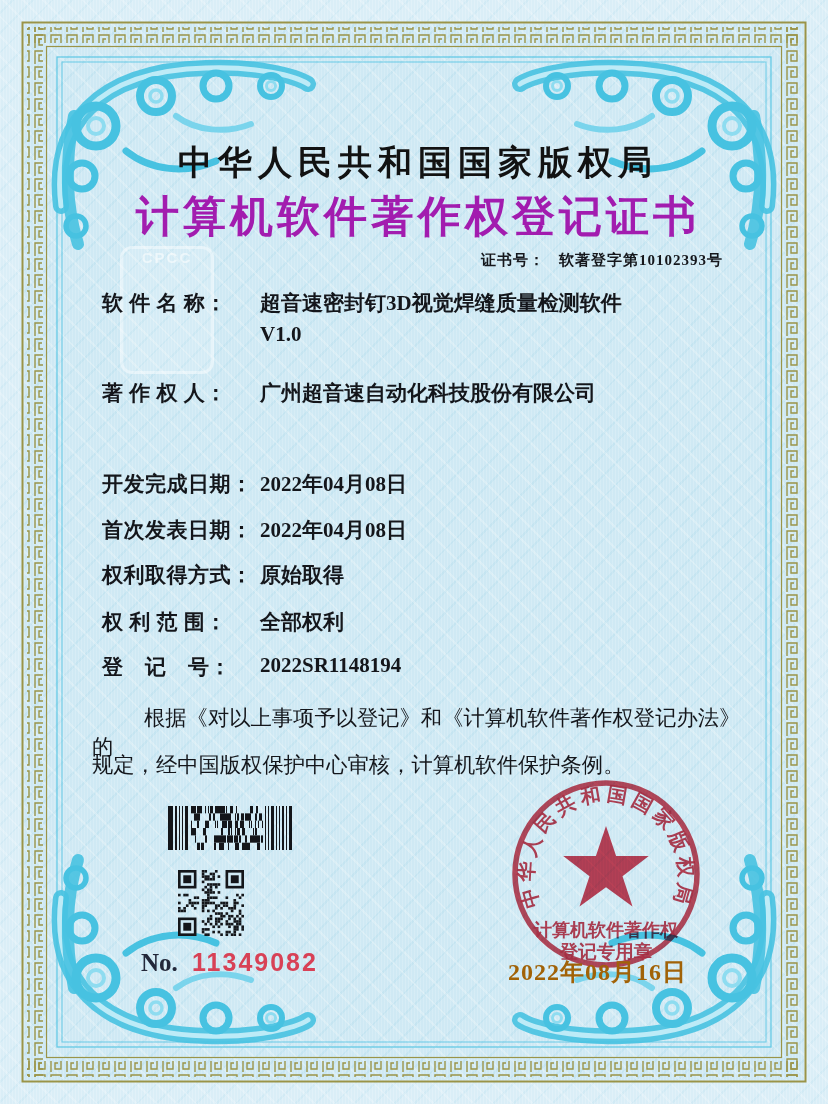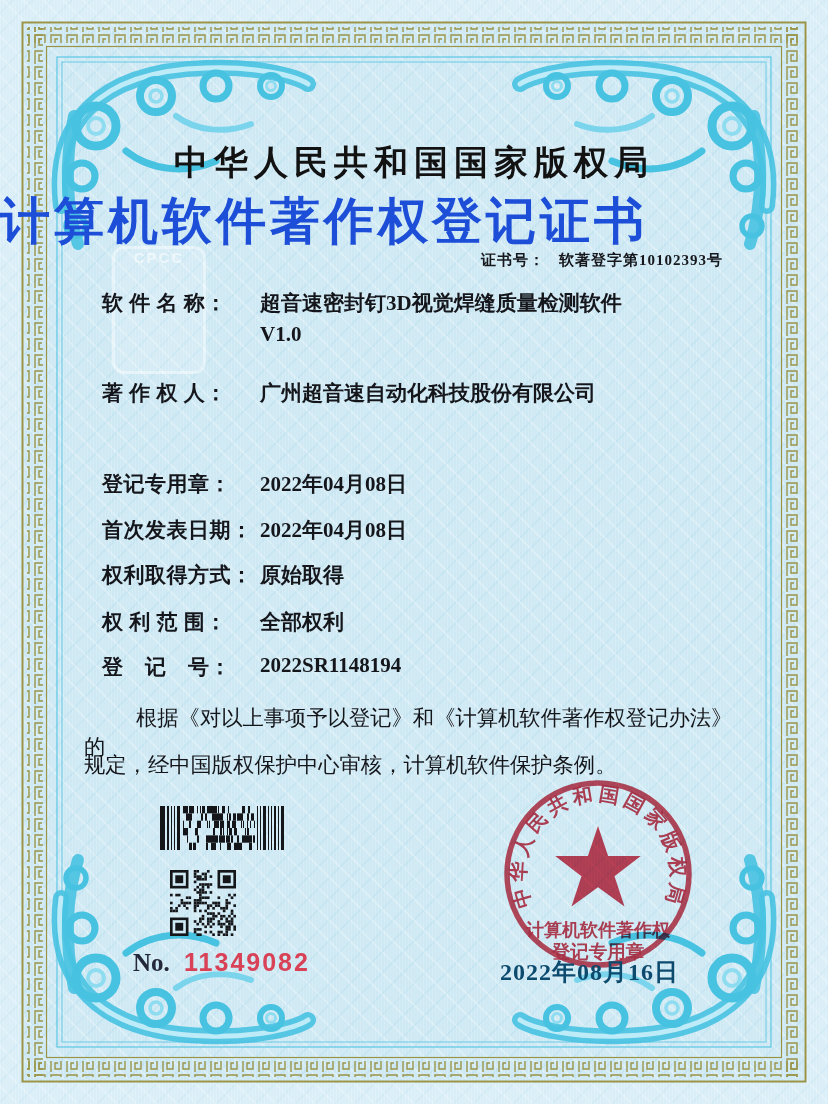--- a/index.html
+++ b/index.html
@@ -14,45 +14,45 @@
   }
   .inner-bg{
     position:absolute;left:24px;top:24px;right:24px;bottom:24px;
     background-color:#cfe9f4;
     background-image:
       repeating-linear-gradient(90deg, rgba(255,255,255,.16) 0 1px, rgba(255,255,255,0) 1px 3px),
       repeating-linear-gradient(45deg, rgba(255,255,255,0) 0 13px, rgba(255,255,255,.22) 13px 15px),
       repeating-linear-gradient(-45deg, rgba(255,255,255,0) 0 13px, rgba(150,208,228,.18) 13px 15px);
   }
   svg.overlay{position:absolute;left:0;top:0;pointer-events:none;}
-  .abs{position:absolute;}
+  .abs{position:absolute;margin-left:8px;}
   .issuer{
     left:0;right:0;top:140px;text-align:center;
     font-size:34px;font-weight:bold;letter-spacing:6px;color:#121212;
   }
   .cert-title{
-    left:0;right:0;top:188px;
-    font-size:50px;font-weight:bold;letter-spacing:4px;color:#1d4ed8;
+    left:0;right:0;top:188px;text-align:center;
+    font-size:43px;font-weight:bold;letter-spacing:4px;color:#a21caf;
   }
   .cert-no{
     top:251px;right:105px;font-size:15px;font-weight:bold;color:#15171c;letter-spacing:1px;
   }
   .cert-no .val{margin-left:14px;}
   .row{position:absolute;left:102px;height:34px;font-size:21px;color:#14161b;white-space:nowrap;}
   .row .lbl{font-weight:bold;letter-spacing:.5px;}
   .row .val{position:absolute;left:158px;top:0;font-weight:600;}
   .row .val2{position:absolute;left:158px;top:33px;font-weight:600;}
   .statement{left:84px;top:703px;width:668px;font-size:21.3px;color:#14161b;}
   .statement .l1{text-indent:52px;height:47px;}
   .statement .l2{height:47px;}
   .serial{left:133px;top:948px;font-size:25px;white-space:nowrap;}
   .serial .pfx{color:#23283a;font-weight:bold;}
   .serial .num{color:#d84156;font-family:Liberation Sans, sans-serif;
                font-weight:bold;letter-spacing:2px;margin-left:8px;}
-  .issue-date{left:500px;top:956px;font-size:24px;font-weight:bold;color:#0c4a6e;letter-spacing:1px;}
+  .issue-date{left:500px;top:956px;font-size:24px;font-weight:bold;color:#a16207;letter-spacing:1px;}
   .cpcc-mark{
     left:112px;top:246px;width:88px;height:122px;border-radius:12px;
     border:3px solid rgba(255,255,255,.55);background:rgba(255,255,255,.16);
     opacity:.75;display:flex;align-items:flex-start;justify-content:center;
   }
   .cpcc-mark span{color:rgba(255,255,255,.78);font-size:15px;font-weight:bold;
     letter-spacing:2px;margin-bottom:8px;font-family:"Liberation Sans",sans-serif;}
   .barcode-wrap{left:160px;top:806px;}
   .qr-wrap{left:170px;top:870px;}
   .seal-wrap{left:498px;top:776px;mix-blend-mode:multiply;}
@@ -112,21 +112,21 @@
 <div class="row" style="top:289px">
   <span class="lbl">软 件 名 称：</span>
   <span class="val">超音速密封钉3D视觉焊缝质量检测软件</span>
   <span class="val2">V1.0</span>
 </div>
 <div class="row" style="top:379px">
   <span class="lbl">著 作 权 人：</span>
   <span class="val">广州超音速自动化科技股份有限公司</span>
 </div>
 <div class="row" style="top:470px">
-  <span class="lbl">登记专用章：</span>
+  <span class="lbl">开发完成日期：</span>
   <span class="val">2022年04月08日</span>
 </div>
 <div class="row" style="top:516px">
   <span class="lbl">首次发表日期：</span>
   <span class="val">2022年04月08日</span>
 </div>
 <div class="row" style="top:561px">
   <span class="lbl">权利取得方式：</span>
   <span class="val">原始取得</span>
 </div>

